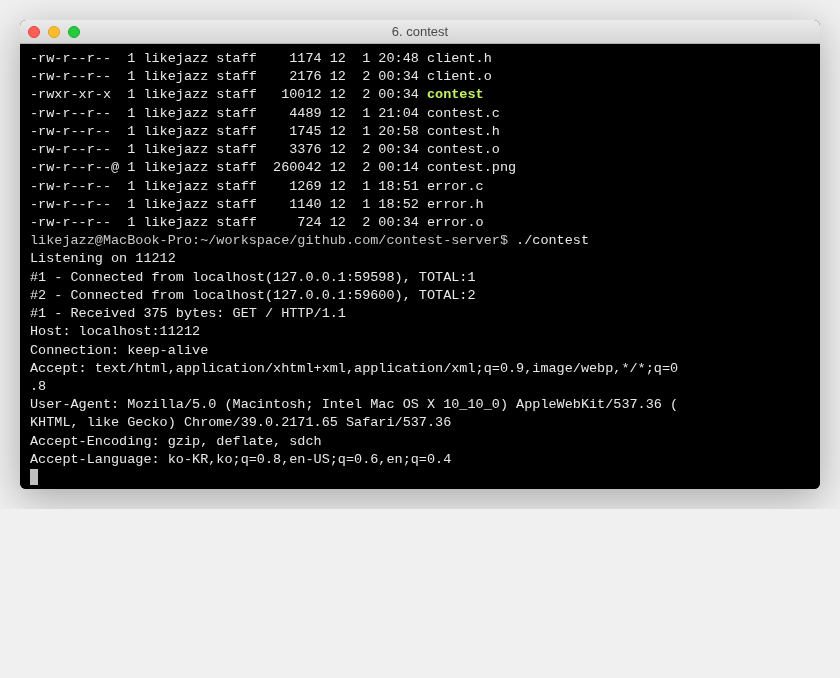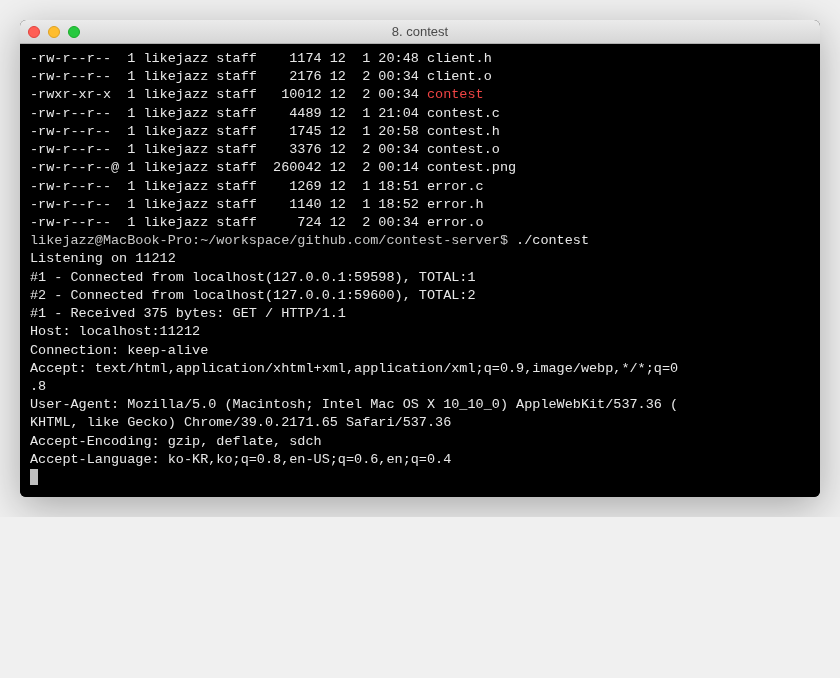--- a/index.html
+++ b/index.html
@@ -44,44 +44,44 @@
       position: absolute;
       left: 0; right: 0;
       text-align: center;
       font-family: -apple-system, "Helvetica Neue", Arial, sans-serif;
       font-size: 13px;
       color: #4a4a4a;
       pointer-events: none;
     }
     .terminal {
       background: #000;
-      padding: 6px 10px 10px 10px;
+      padding: 6px 10px 2px 10px;
       font-size: 13.5px;
       line-height: 1.35;
       color: #e8e8e8;
       white-space: pre;
       overflow: hidden;
     }
     .row { white-space: pre; }
-    .file-red { color: #ef4444; font-weight: normal; }
+    .file-red { color: #bef264; font-weight: bold; }
     .prompt-host { color: #c8c8c8; margin-top: 6px; }
     .cursor {
       display: inline-block;
       width: 8px;
       height: 16px;
       background: #bfbfbf;
       vertical-align: text-bottom;
     }
   </style>
 </head>
 <body>
 
 <div class="window">
   <div class="titlebar">
     <div class="traffic-lights">
       <div class="light red"></div>
       <div class="light yellow"></div>
       <div class="light green"></div>
     </div>
-    <div class="title">8. contest</div>
+    <div class="title">6. contest</div>
   </div>
   <div class="terminal" id="term"><div class="row">-rw-r--r--  1 likejazz staff    1174 12  1 20:48 client.h</div><div class="row">-rw-r--r--  1 likejazz staff    2176 12  2 00:34 client.o</div><div class="row">-rwxr-xr-x  1 likejazz staff   10012 12  2 00:34 <span class="file-red">contest</span></div><div class="row">-rw-r--r--  1 likejazz staff    4489 12  1 21:04 contest.c</div><div class="row">-rw-r--r--  1 likejazz staff    1745 12  1 20:58 contest.h</div><div class="row">-rw-r--r--  1 likejazz staff    3376 12  2 00:34 contest.o</div><div class="row">-rw-r--r--@ 1 likejazz staff  260042 12  2 00:14 contest.png</div><div class="row">-rw-r--r--  1 likejazz staff    1269 12  1 18:51 error.c</div><div class="row">-rw-r--r--  1 likejazz staff    1140 12  1 18:52 error.h</div><div class="row">-rw-r--r--  1 likejazz staff     724 12  2 00:34 error.o</div><div class="row"><span class="prompt-host">likejazz@MacBook-Pro:~/workspace/github.com/contest-server$ </span>./contest</div><div class="row">Listening on 11212</div><div class="row">#1 - Connected from localhost(127.0.0.1:59598), TOTAL:1</div><div class="row">#2 - Connected from localhost(127.0.0.1:59600), TOTAL:2</div><div class="row">#1 - Received 375 bytes: GET / HTTP/1.1</div><div class="row">Host: localhost:11212</div><div class="row">Connection: keep-alive</div><div class="row">Accept: text/html,application/xhtml+xml,application/xml;q=0.9,image/webp,*/*;q=0</div><div class="row">.8</div><div class="row">User-Agent: Mozilla/5.0 (Macintosh; Intel Mac OS X 10_10_0) AppleWebKit/537.36 (</div><div class="row">KHTML, like Gecko) Chrome/39.0.2171.65 Safari/537.36</div><div class="row">Accept-Encoding: gzip, deflate, sdch</div><div class="row">Accept-Language: ko-KR,ko;q=0.8,en-US;q=0.6,en;q=0.4</div><div class="row"><span class="cursor"></span></div></div>
 </div>
 
 </body></html>

